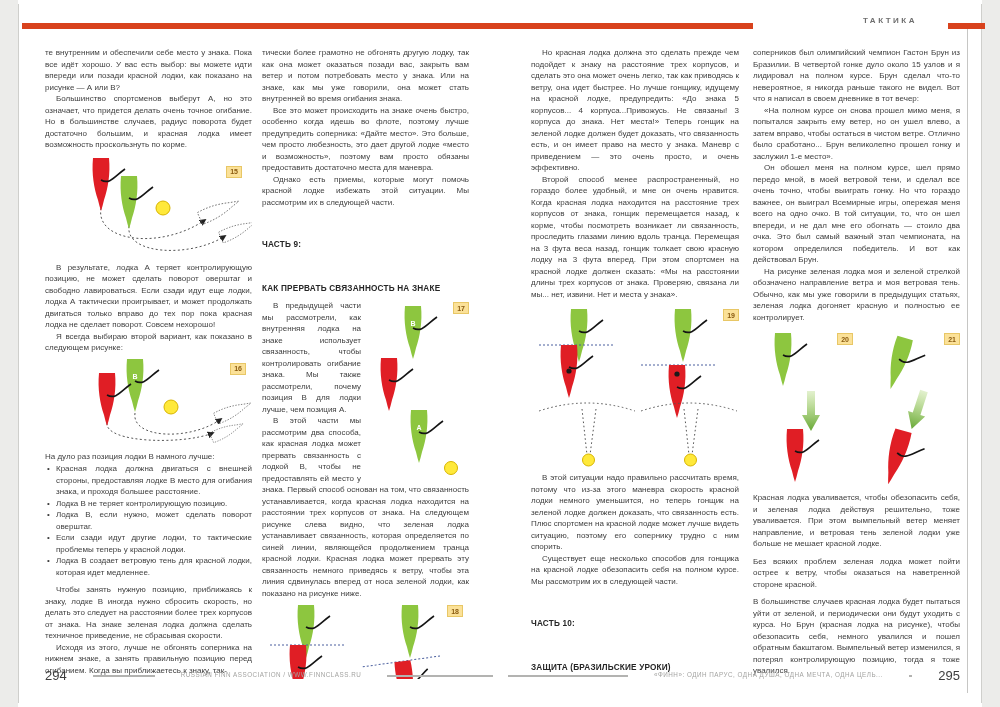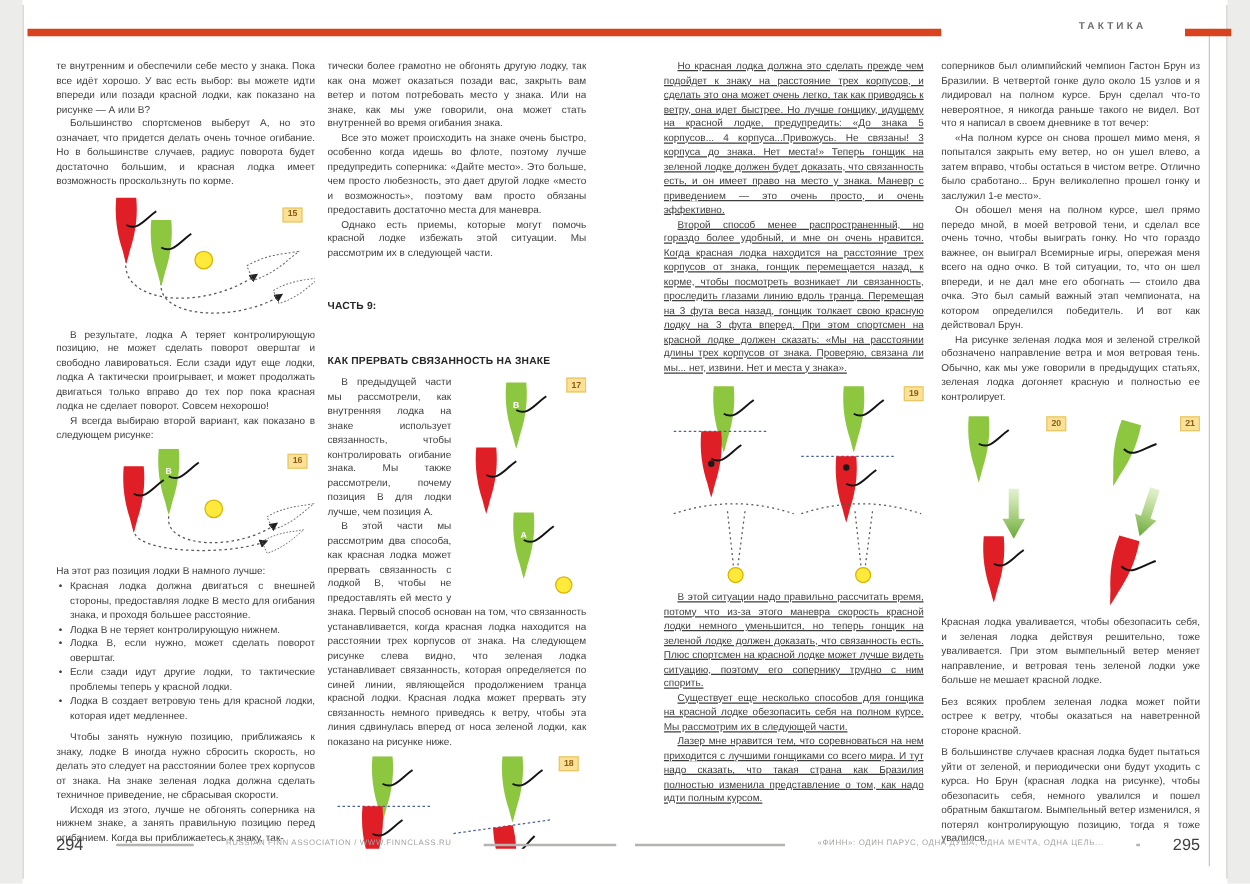--- a/index.html
+++ b/index.html
@@ -113,24 +113,24 @@
           <text x="0" y="-6" text-anchor="middle" font-size="7" font-weight="bold" fill="#ffffff">B</text>
         </g>
         <g transform="translate(62,40)">
           <path d="M -8 -26 L 8 -26 C 9.5 -10 7 4 3 16 C 2 20 1 24 0 27 C -1 24 -2 20 -3 16 C -7 4 -9.5 -10 -8 -26 Z" fill="#e01e25"></path>
           <path d="M 0 -4 C 9 1 14 -8 24 -15" fill="none" stroke="#151515" stroke-width="1.6"></path>
         </g>
         <circle cx="126" cy="48" r="7" stroke="#d8b500" stroke-width="1" fill="#ffe93a"></circle>
       </svg>
     </div>
 
-    <p>На этот раз позиция лодки В намного лучше:</p>
+    <p>На дуло раз позиция лодки В намного лучше:</p>
     <div class="bullets">
       <div class="bullet">Красная лодка должна двигаться с внешней стороны, предоставляя лодке В место для огибания знака, и проходя большее расстояние.</div>
-      <div class="bullet">Лодка В не теряет контролирующую нижнем.</div>
+      <div class="bullet">Лодка В не теряет контролирующую позицию.</div>
       <div class="bullet">Лодка В, если нужно, может сделать поворот оверштаг.</div>
       <div class="bullet">Если сзади идут другие лодки, то тактические проблемы теперь у красной лодки.</div>
       <div class="bullet">Лодка В создает ветровую тень для красной лодки, которая идет медленнее.</div>
     </div>
     <p class="ind gap">Чтобы занять нужную позицию, приближаясь к знаку, лодке В иногда нужно сбросить скорость, но делать это следует на расстоянии более трех корпусов от знака. На знаке зеленая лодка должна сделать техничное приведение, не сбрасывая скорости.</p>
     <p class="ind">Исходя из этого, лучше не обгонять соперника на нижнем знаке, а занять правильную позицию перед огибанием. Когда вы приближаетесь к знаку, так-</p>
   </div>
 
   <div class="col" style="left:262px;">
     <p>тически более грамотно не обгонять другую лодку, так как она может оказаться позади вас, закрыть вам ветер и потом потребовать место у знака. Или на знаке, как мы уже говорили, она может стать внутренней во время огибания знака.</p>
@@ -195,21 +195,21 @@
             <path d="M 0 -4 C 9 1 14 -8 24 -15" fill="none" stroke="#151515" stroke-width="1.6"></path>
           </g>
           <path d="M 0 96 Q 45 80 90 96" fill="none" stroke="#555" stroke-width="1" stroke-dasharray="1.6 2.6"></path>
           <path d="M 41 94 L 46 130 M 54 94 L 49 130" fill="none" stroke="#555" stroke-width="1" stroke-dasharray="1.6 2.6"></path>
           <circle cx="47.5" cy="135" r="6" stroke="#d8b500" stroke-width="1" fill="#ffe93a"></circle>
         </g>
       </svg>
     </div>
   </div>
 
-  <div class="col" style="left:531px;width:208px;text-decoration:underline;">
+  <div class="col" style="left:531px;width:208px;">
     <p class="ind">Но красная лодка должна это сделать прежде чем подойдет к знаку на расстояние трех корпусов, и сделать это она может очень легко, так как приводясь к ветру, она идет быстрее. Но лучше гонщику, идущему на красной лодке, предупредить: «До знака 5 корпусов... 4 корпуса...Привожусь. Не связаны! 3 корпуса до знака. Нет места!» Теперь гонщик на зеленой лодке должен будет доказать, что связанность есть, и он имеет право на место у знака. Маневр с приведением — это очень просто, и очень эффективно.</p>
     <p class="ind">Второй способ менее распространенный, но гораздо более удобный, и мне он очень нравится. Когда красная лодка находится на расстояние трех корпусов от знака, гонщик перемещается назад, к корме, чтобы посмотреть возникает ли связанность, проследить глазами линию вдоль транца. Перемещая на 3 фута веса назад, гонщик толкает свою красную лодку на 3 фута вперед. При этом спортсмен на красной лодке должен сказать: «Мы на расстоянии длины трех корпусов от знака. Проверяю, связана ли мы... нет, извини. Нет и места у знака».</p>
 
     <div class="fig fig19">
       <span class="figbadge" style="right:0;top:2px;">19</span>
       <svg width="208" height="160" viewBox="0 0 208 160">
 
         <g transform="translate(8,4)">
           <g transform="translate(40,24)">
             <path d="M -8 -26 L 8 -26 C 9.5 -10 7 4 3 16 C 2 20 1 24 0 27 C -1 24 -2 20 -3 16 C -7 4 -9.5 -10 -8 -26 Z" fill="#8dc63f"></path>
@@ -240,20 +240,24 @@
           <path d="M 0 100 Q 48 84 96 100" fill="none" stroke="#555" stroke-width="1" stroke-dasharray="1.6 2.6"></path>
           <path d="M 43 98 L 48 144 M 57 98 L 51 144" fill="none" stroke="#555" stroke-width="1" stroke-dasharray="1.6 2.6"></path>
           <circle cx="49.5" cy="149" r="6" stroke="#d8b500" stroke-width="1" fill="#ffe93a"></circle>
         </g>
       </svg>
     </div>
 
     <p class="ind">В этой ситуации надо правильно рассчитать время, потому что из-за этого маневра скорость красной лодки немного уменьшится, но теперь гонщик на зеленой лодке должен доказать, что связанность есть. Плюс спортсмен на красной лодке может лучше видеть ситуацию, поэтому его сопернику трудно с ним спорить.</p>
     <p class="ind">Существует еще несколько способов для гонщика на красной лодке обезопасить себя на полном курсе. Мы рассмотрим их в следующей части.</p>
 
+    <h3 class="part" style="margin-top:12px;">
+      <span>ЧАСТЬ 10:</span>
+      <span>ЗАЩИТА (БРАЗИЛЬСКИЕ УРОКИ)</span>
+    </h3>
 
     <p class="ind">Лазер мне нравится тем, что соревноваться на нем приходится с лучшими гонщиками со всего мира. И тут надо сказать, что такая страна как Бразилия полностью изменила представление о том, как надо идти полным курсом.</p>
 
   </div>
 
   <div class="col" style="left:753px;">
     <p>соперников был олимпийский чемпион Гастон Брун из Бразилии. В четвертой гонке дуло около 15 узлов и я лидировал на полном курсе. Брун сделал что-то невероятное, я никогда раньше такого не видел. Вот что я написал в своем дневнике в тот вечер:</p>
     <p class="ind">«На полном курсе он снова прошел мимо меня, я попытался закрыть ему ветер, но он ушел влево, а затем вправо, чтобы остаться в чистом ветре. Отлично было сработано... Брун великолепно прошел гонку и заслужил 1-е место».</p>
     <p class="ind">Он обошел меня на полном курсе, шел прямо передо мной, в моей ветровой тени, и сделал все очень точно, чтобы выиграть гонку. Но что гораздо важнее, он выиграл Всемирные игры, опережая меня всего на одно очко. В той ситуации, то, что он шел впереди, и не дал мне его обогнать — стоило два очка. Это был самый важный этап чемпионата, на котором определился победитель. И вот как действовал Брун.</p>
     <p class="ind">На рисунке зеленая лодка моя и зеленой стрелкой обозначено направление ветра и моя ветровая тень. Обычно, как мы уже говорили в предыдущих статьях, зеленая лодка догоняет красную и полностью ее контролирует.</p>

